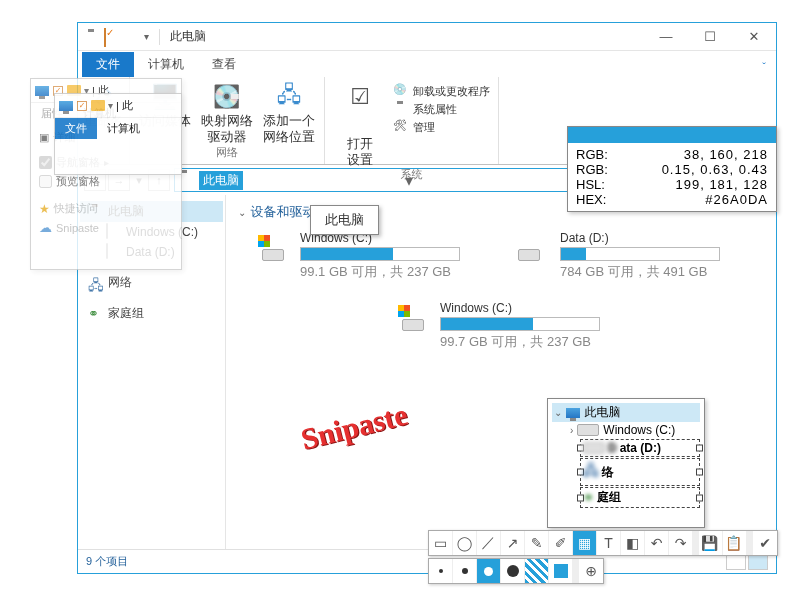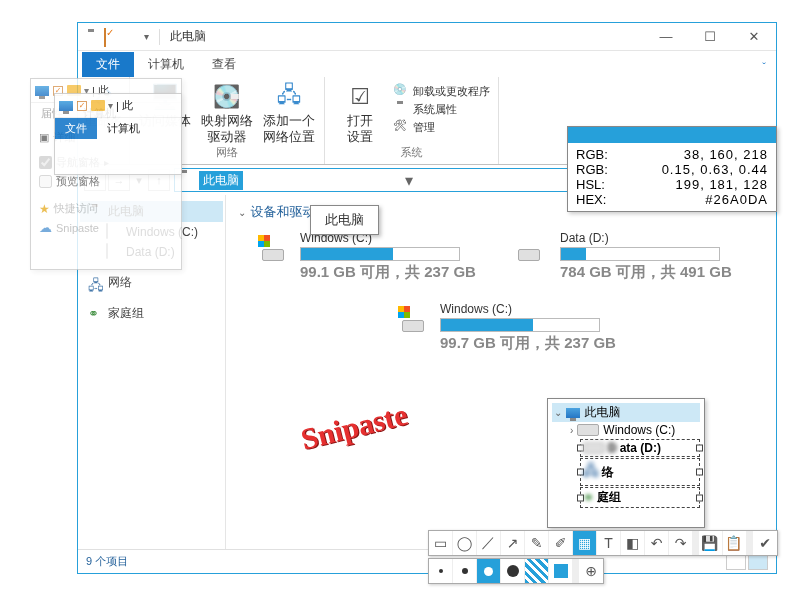--- a/index.html
+++ b/index.html
@@ -49,21 +49,21 @@
 
 .main-panel { flex:1; padding:8px 12px; position:relative; }
 .section-header { display:flex; align-items:center; gap:4px; font-size:13px; color:#26639c; margin-bottom:10px; }
 .drives { display:flex; flex-wrap:wrap; gap:20px 40px; padding-left:20px; }
 .drive { display:flex; gap:6px; width:220px; }
 .drive-icon { width:36px; height:36px; }
 .drive-body { flex:1; }
 .drive-name { font-size:12px; color:#333; }
 .drive-bar { width:160px; height:14px; border:1px solid #bbb; background:#fff; margin:2px 0; }
 .drive-fill { height:100%; background:#26A0DA; }
-.drive-sub { font-size:15px; color:#888;font-weight:bold; }
+.drive-sub { font-size:13px; color:#888; }
 
 .statusbar { position:absolute; left:0; bottom:0; height:24px; width:100%; border-top:1px solid #e0e0e0; display:flex; align-items:center; padding:0 8px; font-size:11px; color:#26639c; }
 .view-switch { margin-left:auto; display:flex; gap:2px; }
 .vs { width:20px; height:16px; border:1px solid #ccc; }
 
 
 .ghost-window { position:absolute; opacity:0.82; background:#fff; border:1px solid #ccc; box-shadow:2px 2px 6px rgba(0,0,0,0.08); }
 .ghost1 { left:30px; top:78px; width:152px; height:192px; }
 .ghost2 { left:54px; top:93px; width:128px; height:82px; opacity:0.9; }
 .ghost-title { height:24px; display:flex; align-items:center; gap:3px; padding:0 4px; font-size:11px; border-bottom:1px solid #eee;}
@@ -163,21 +163,21 @@
           <div class="rg-label" style="white-space:pre-line;">添加一个
 网络位置</div>
           </div>
       </div>
       <div class="rg-title">网络</div>
     </div>
     <div class="ribbon-group">
       <div style="display:flex; gap:6px;">
         <div class="rg-item">
           <div class="rg-icon" style="font-size:22px;color:#555;">☑</div>
-          <div class="rg-label" style="white-space:pre-line;">打开
+          <div class="rg-label" style="white-space:pre-line;margin-top:23px;">打开
 设置</div>
           </div>
         <div class="rg-small">
           <div class="rg-small-item">
               <span class="rg-small-icon">💿</span>
               <span>卸载或更改程序</span>
             </div>
           <div class="rg-small-item">
               <span class="rg-small-icon"><span class="i-monitor"></span></span>
               <span>系统属性</span>
@@ -337,21 +337,21 @@
 
 <div class="color-tip">
   <div class="ct-bar"></div>
   <div class="ct-body">
     <div class="ct-row">
         <span class="ct-k">RGB:</span>
         <span class="ct-v">38, 160, 218</span>
       </div>
     <div class="ct-row">
         <span class="ct-k">RGB:</span>
-        <span class="ct-v">0.15, 0.63, 0.44</span>
+        <span class="ct-v">0.15, 0.63, 0.43</span>
       </div>
     <div class="ct-row">
         <span class="ct-k">HSL:</span>
         <span class="ct-v">199, 181, 128</span>
       </div>
     <div class="ct-row">
         <span class="ct-k">HEX:</span>
         <span class="ct-v">#26A0DA</span>
       </div>
   </div>

